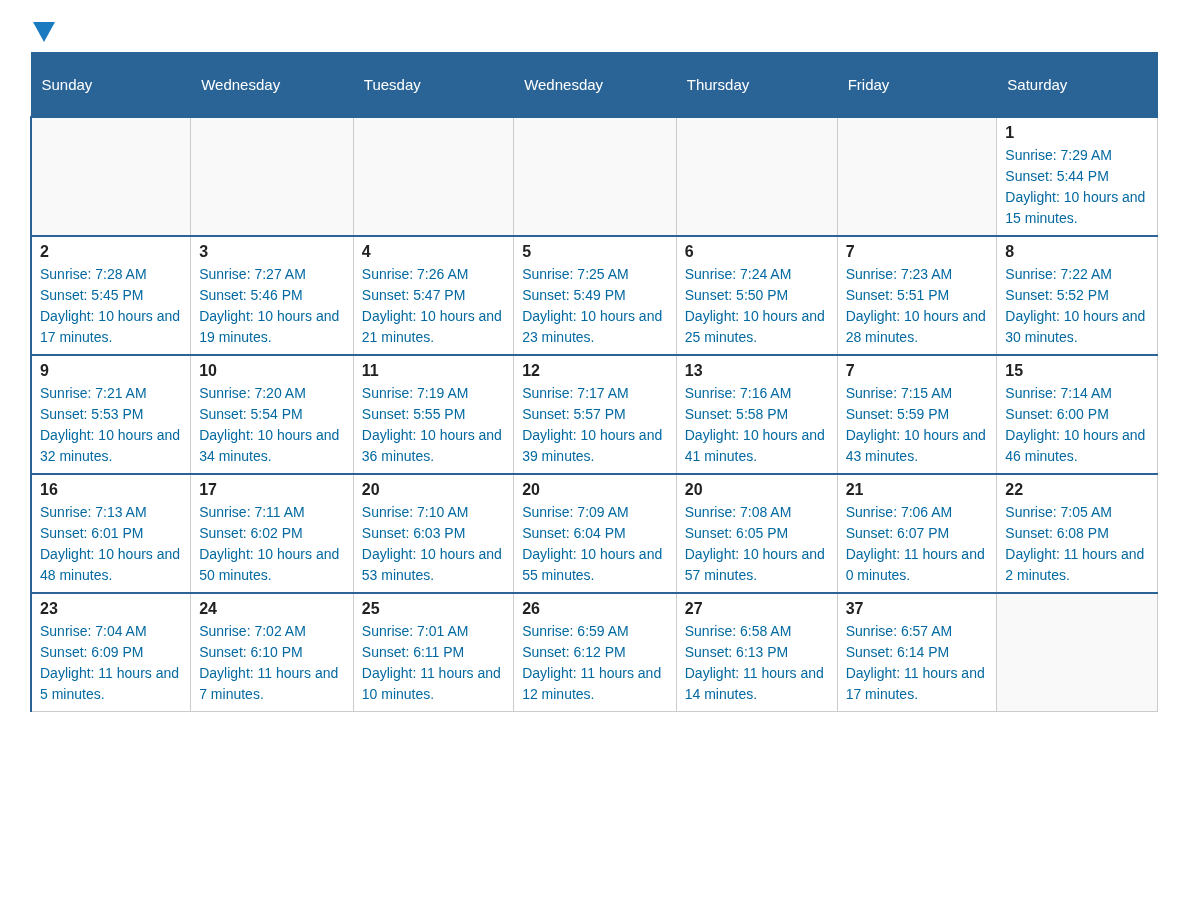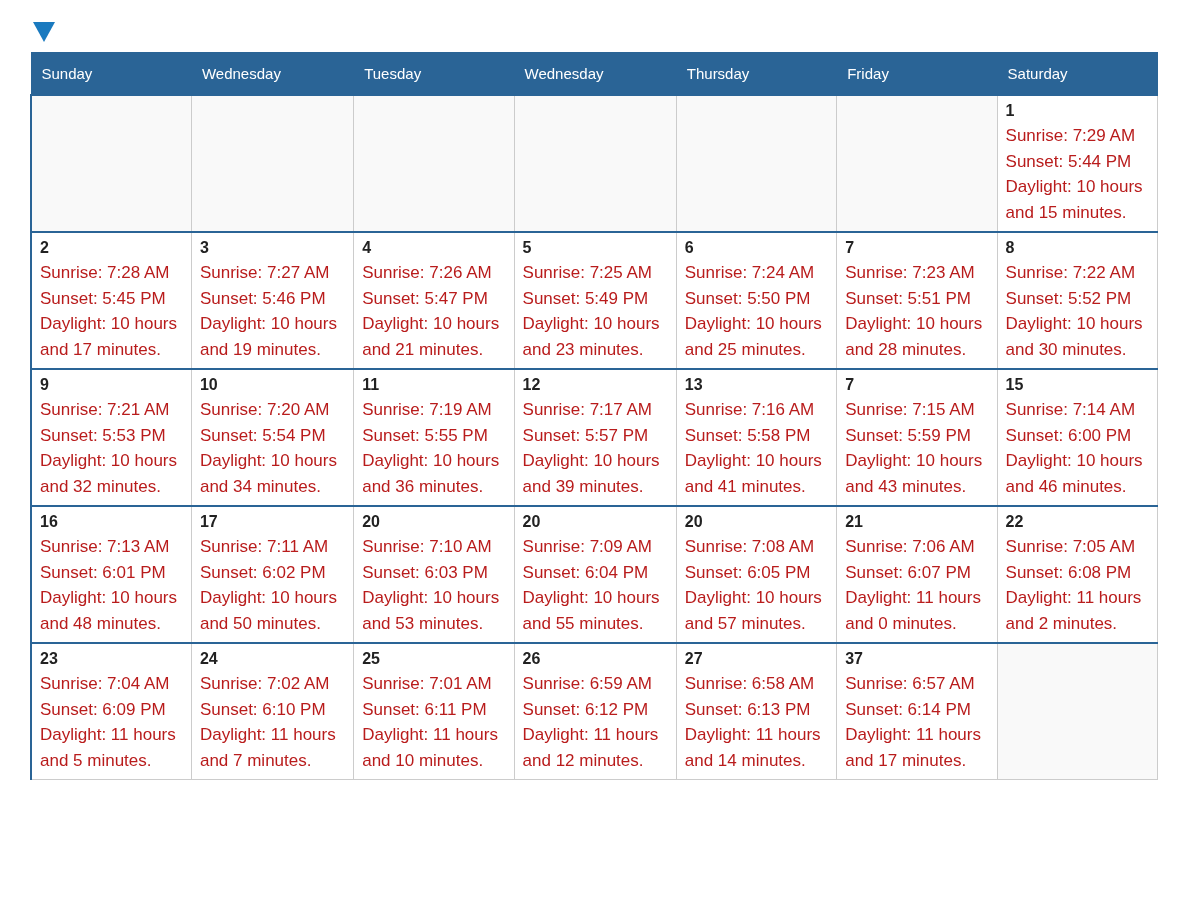--- a/index.html
+++ b/index.html
@@ -48,21 +48,21 @@
     .calendar {
       width: 100%;
       border-collapse: collapse;
       margin-top: 8px;
     }
     .calendar th {
       background-color: #2a6496;
       color: #fff;
       font-size: 15px;
       font-weight: normal;
-      padding: 12px 10px;
+      padding: 23px 10px;
       text-align: left;
       border: 1px solid #2a6496;
     }
     .calendar td {
       vertical-align: top;
       border: 1px solid #ccc;
       padding: 6px 8px;
       width: 170px;
       min-height: 110px;
       height: 110px;
@@ -74,22 +74,22 @@
       background: #f9f9f9;
     }
     .day-number {
       font-size: 16px;
       font-weight: bold;
       color: #222;
       display: block;
       margin-bottom: 3px;
     }
     .day-info {
-      font-size: 17px;
-      color: #b91c1c;
+      font-size: 14px;
+      color: #0369a1;
       line-height: 1.5;
     }
     .calendar tr td:first-child {
       border-left: 2px solid #2a6496;
     }
     .calendar tbody tr {
       border-top: 2px solid #2a6496;
     }
   </style>
 </head>

